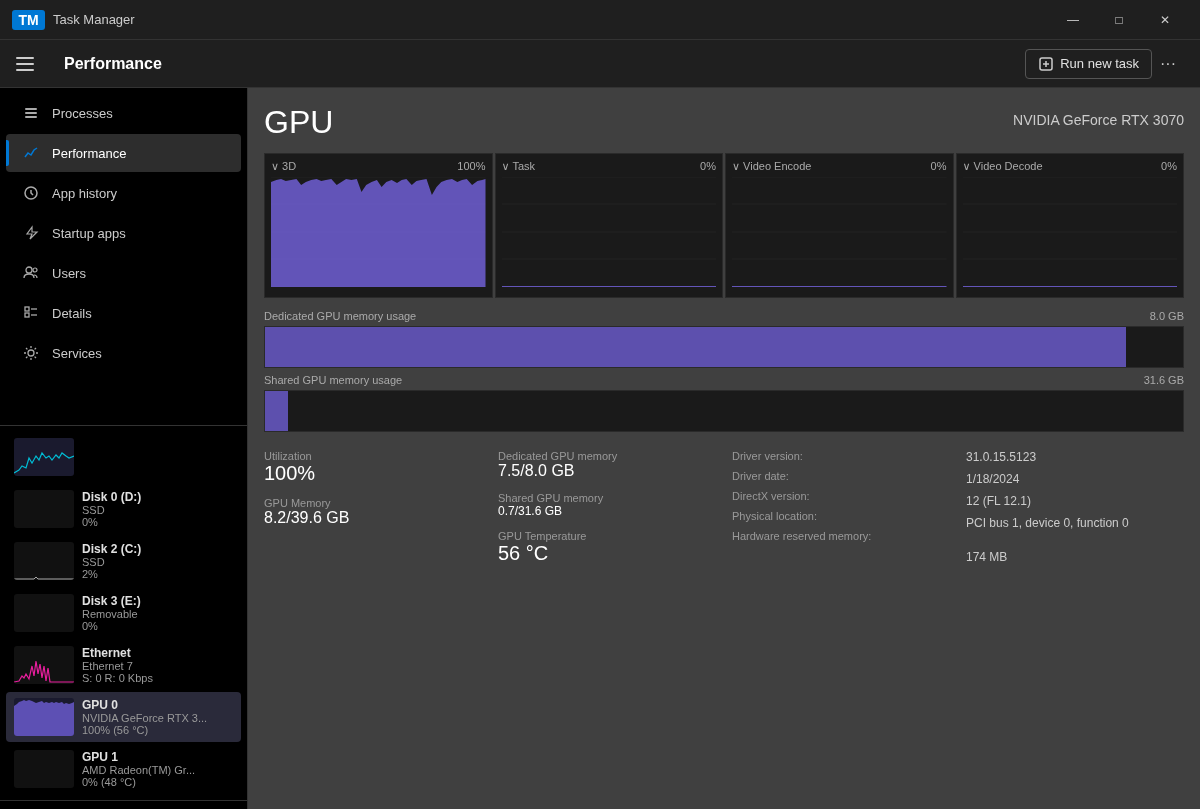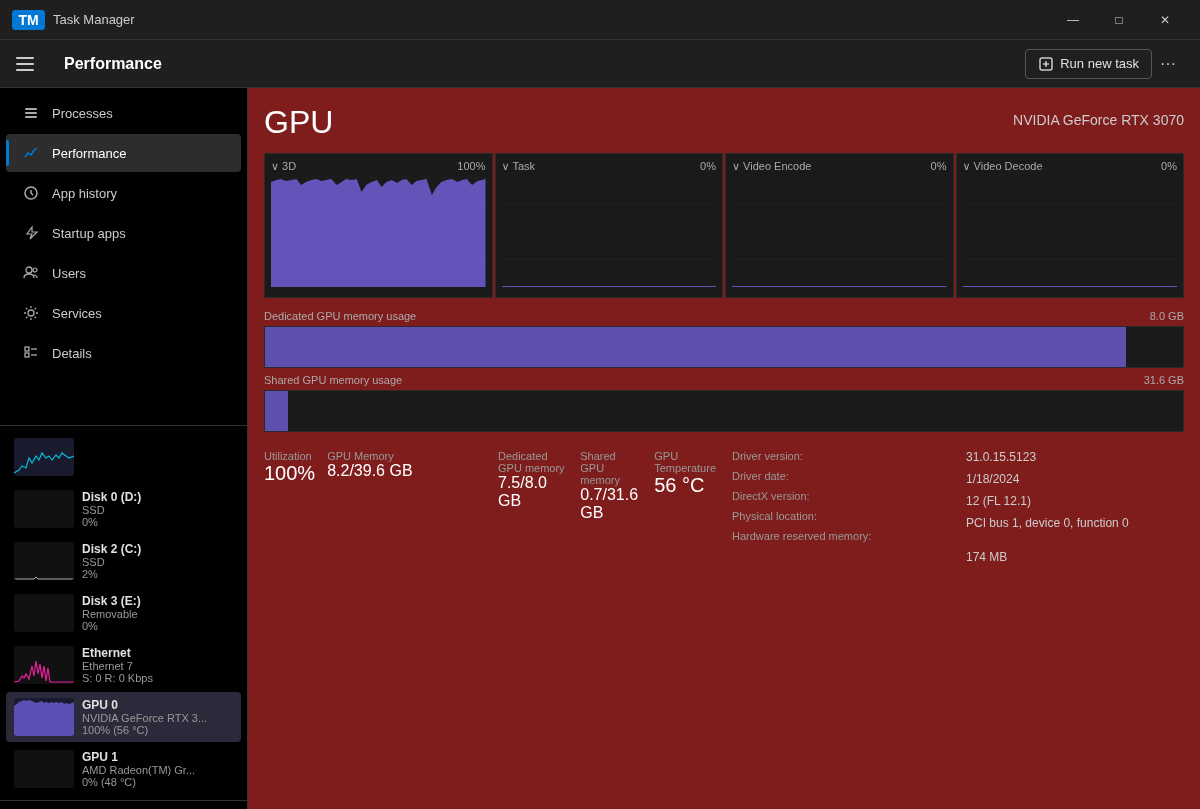--- a/index.html
+++ b/index.html
@@ -225,21 +225,21 @@
     }
 
     .sidebar-settings {
       border-top: 1px solid #333;
       padding: 4px 0;
     }
 
     
     .panel {
       flex: 1;
-      background: #7f1d1d;
+      background: #404040;
       display: flex;
       flex-direction: column;
       padding: 16px;
       overflow-y: auto;
     }
 
     .gpu-header {
       display: flex;
       justify-content: space-between;
       align-items: flex-start;
@@ -308,21 +308,21 @@
     }
 
     .stats-grid {
       display: grid;
       grid-template-columns: 1fr 1fr 1fr 1fr;
       gap: 16px;
       margin-top: 12px;
     }
     .stat-group {
       display: flex;
-      flex-direction: row;
+      flex-direction: column;
       gap: 12px;
     }
     .stat-item {}
     .stat-label {
       font-size: 11px;
       color: #999;
     }
     .stat-value {
       font-size: 20px;
       font-weight: 300;
@@ -432,37 +432,37 @@
                 <circle cx="12" cy="5" r="2" fill="none" stroke="#aaa" stroke-width="1.2"></circle>
                 <path d="M14 13c0-2-1-3-3-3" fill="none" stroke="#aaa" stroke-width="1.2"></path>
               </svg>
           </div>
           <span>Users</span>
         </div>
 
         <div class="nav-item">
           <div class="nav-icon">
             <svg width="16" height="16" viewBox="0 0 16 16">
-                <circle cx="8" cy="8" r="3" fill="none" stroke="#aaa" stroke-width="1.3"></circle>
-                <path d="M8 1v2M8 13v2M1 8h2M13 8h2M3 3l1.4 1.4M11.6 11.6l1.4 1.4M3 13l1.4-1.4M11.6 4.4l1.4-1.4" stroke="#aaa" stroke-width="1.3"></path>
-              </svg>
-          </div>
-          <span>Services</span>
-        </div>
-
-        <div class="nav-item">
-          <div class="nav-icon">
-            <svg width="16" height="16" viewBox="0 0 16 16">
                 <rect x="2" y="2" width="4" height="4" fill="none" stroke="#aaa" stroke-width="1.3"></rect>
                 <rect x="2" y="8" width="4" height="4" fill="none" stroke="#aaa" stroke-width="1.3"></rect>
                 <line x1="8" y1="4" x2="14" y2="4" stroke="#aaa" stroke-width="1.3"></line>
                 <line x1="8" y1="10" x2="14" y2="10" stroke="#aaa" stroke-width="1.3"></line>
               </svg>
           </div>
           <span>Details</span>
+        </div>
+
+        <div class="nav-item">
+          <div class="nav-icon">
+            <svg width="16" height="16" viewBox="0 0 16 16">
+                <circle cx="8" cy="8" r="3" fill="none" stroke="#aaa" stroke-width="1.3"></circle>
+                <path d="M8 1v2M8 13v2M1 8h2M13 8h2M3 3l1.4 1.4M11.6 11.6l1.4 1.4M3 13l1.4-1.4M11.6 4.4l1.4-1.4" stroke="#aaa" stroke-width="1.3"></path>
+              </svg>
+          </div>
+          <span>Services</span>
         </div>
       </div>
 
       <div class="sidebar-devices">
 
         <div class="device-item">
           <div class="device-thumb">
             <svg class="mini-chart" viewBox="0 0 60 38">
               <polyline points="0,35 5,32 8,28 12,30 15,20 18,25 22,18 25,22 28,15 32,20 35,18 38,22 42,17 45,20 48,15 52,18 55,20 60,18" fill="none" stroke="#00bcd4" stroke-width="1.2"></polyline>
             </svg>
@@ -657,21 +657,21 @@
           </div>
         </div>
 
         <div class="stat-group">
           <div class="stat-item">
             <div class="stat-label">Dedicated GPU memory</div>
             <div class="stat-value" style="font-size:16px;">7.5/8.0 GB</div>
           </div>
           <div class="stat-item">
             <div class="stat-label">Shared GPU memory</div>
-            <div class="stat-value" style="font-size:16px;">0.7/31.6 GB</div>
+            <div class="stat-value" style="font-size:12px;">0.7/31.6 GB</div>
           </div>
           <div class="stat-item">
             <div class="stat-label">GPU Temperature</div>
             <div class="stat-value">56 °C</div>
           </div>
         </div>
 
         <div class="stat-group">
           <div class="stat-item">
             <div class="stat-detail-label">Driver version:</div>

